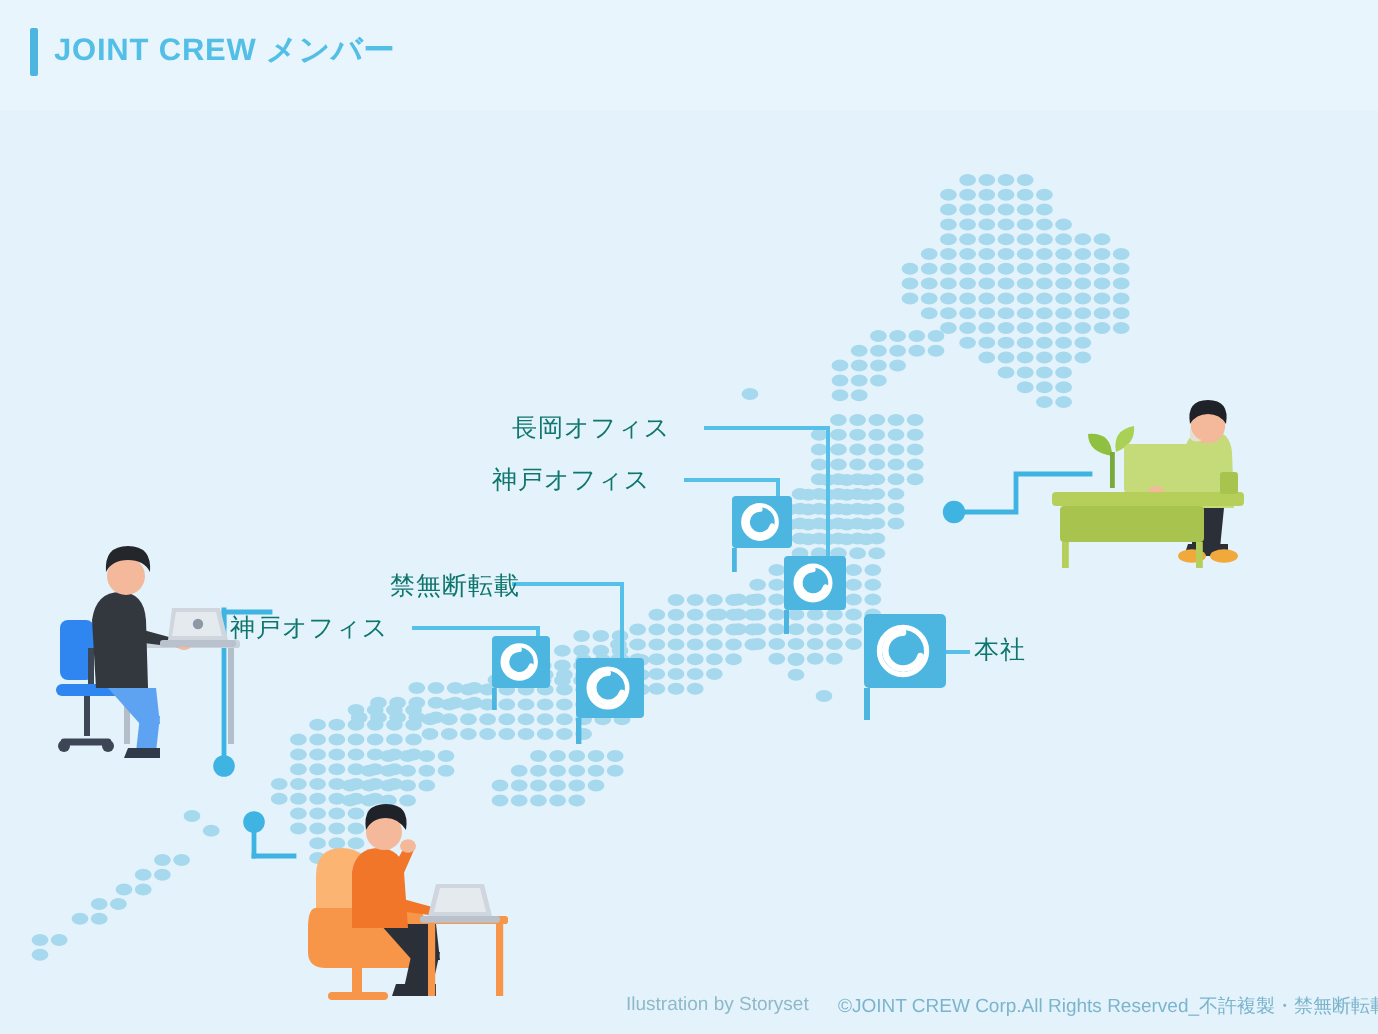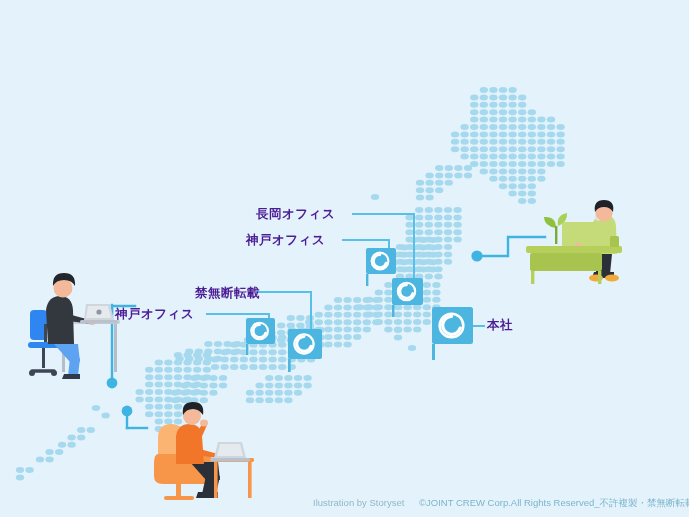--- a/index.html
+++ b/index.html
@@ -55,22 +55,22 @@
   #connector-layer {
     position: absolute;
     left: 0; top: 0;
     width: 689px; height: 517px;
     z-index: 20;
     pointer-events: none;
   }
   .office-label {
     position: absolute;
     font-size: 12.5px;
-    font-weight: bold;
-    color: #4c1d95;
+    font-weight: normal;
+    color: #0f766e;
     white-space: nowrap;
     letter-spacing: 0.5px;
     z-index: 30;
   }
 
   
   .marker {
     position: absolute;
     z-index: 28;
   }
@@ -834,19 +834,23 @@
 
       <rect x="4" y="50" width="96" height="7" rx="2" fill="#b5cf5a"></rect>
       <rect x="8" y="57" width="72" height="18" rx="2" fill="#a8c44e"></rect>
       <rect x="9" y="75" width="3.4" height="13" fill="#b5cf5a"></rect>
       <rect x="76" y="75" width="3.4" height="13" fill="#b5cf5a"></rect>
 
       <rect x="88" y="40" width="9" height="11" rx="1.5" fill="#a8c44e"></rect>
     </svg>
   </div>
 
+  <div id="header">
+    <div id="header-accent"></div>
+    <div id="header-title">JOINT CREW メンバー</div>
+  </div>
 
   <div id="footer">
     <div id="footer-credit">Ilustration by Storyset</div>
     <div id="footer-copyright">©JOINT CREW Corp.All Rights Reserved_不許複製・禁無断転載</div>
   </div>
 
 </div>
 
 </body></html>

